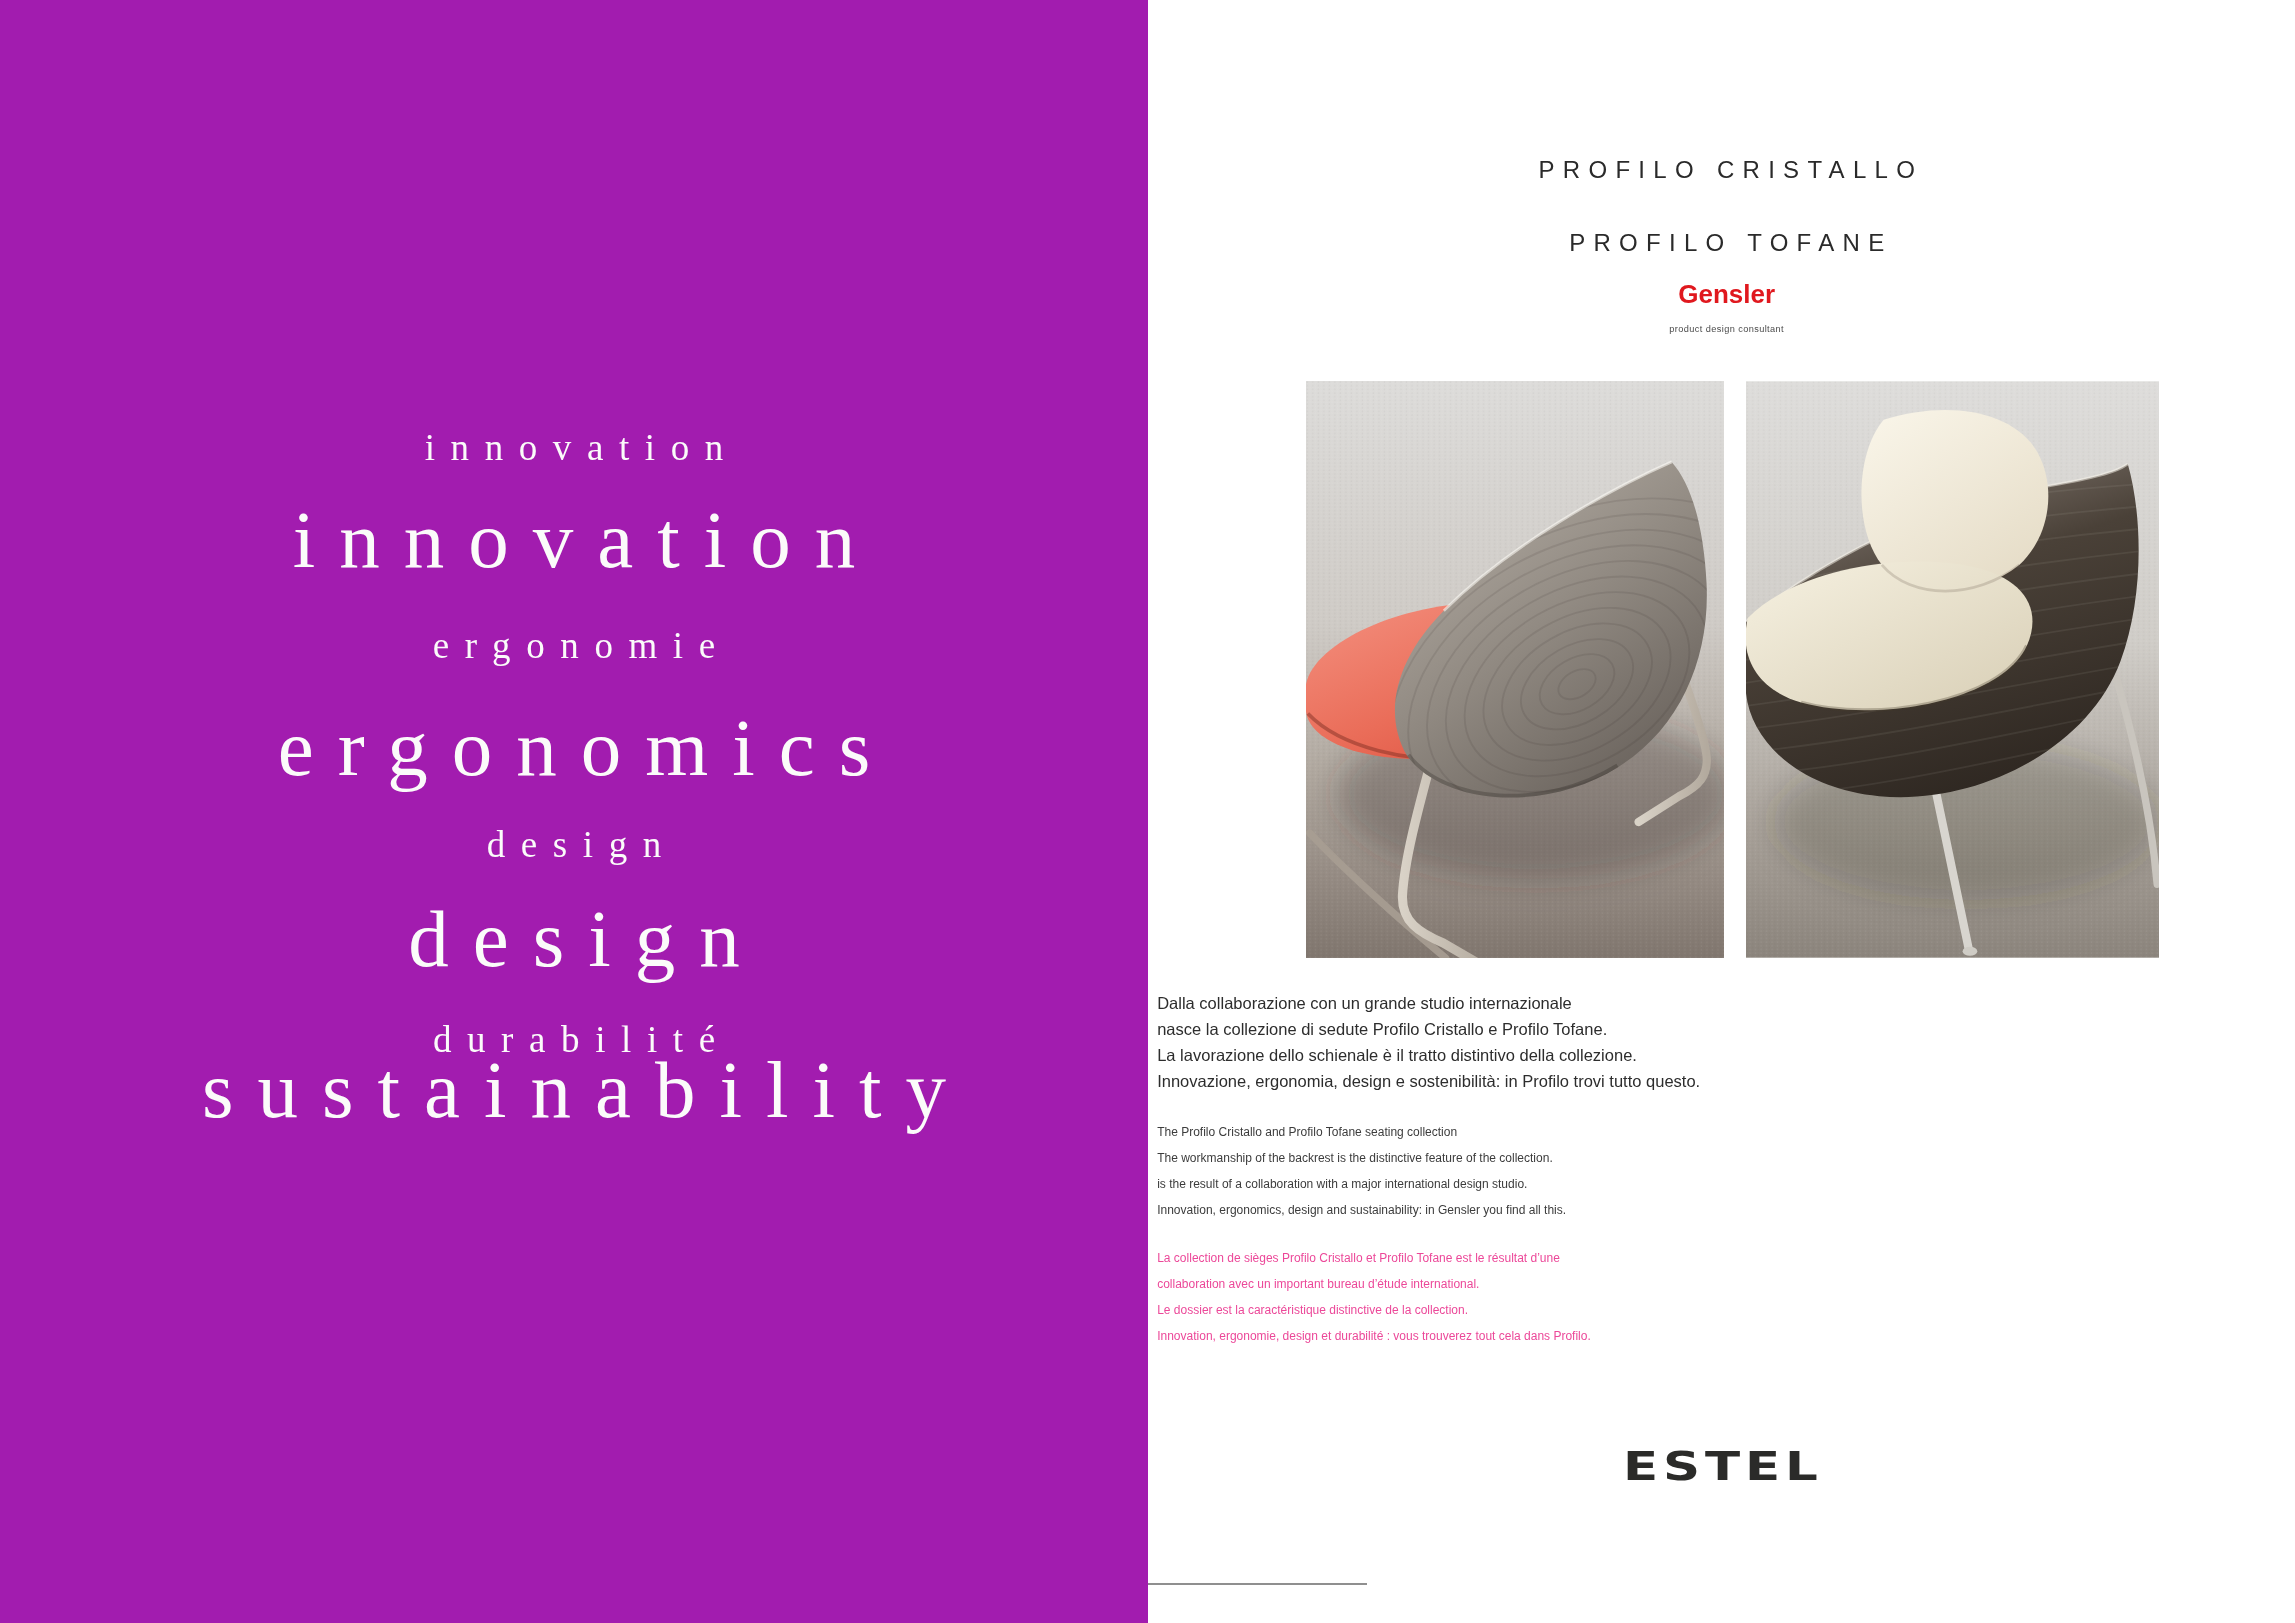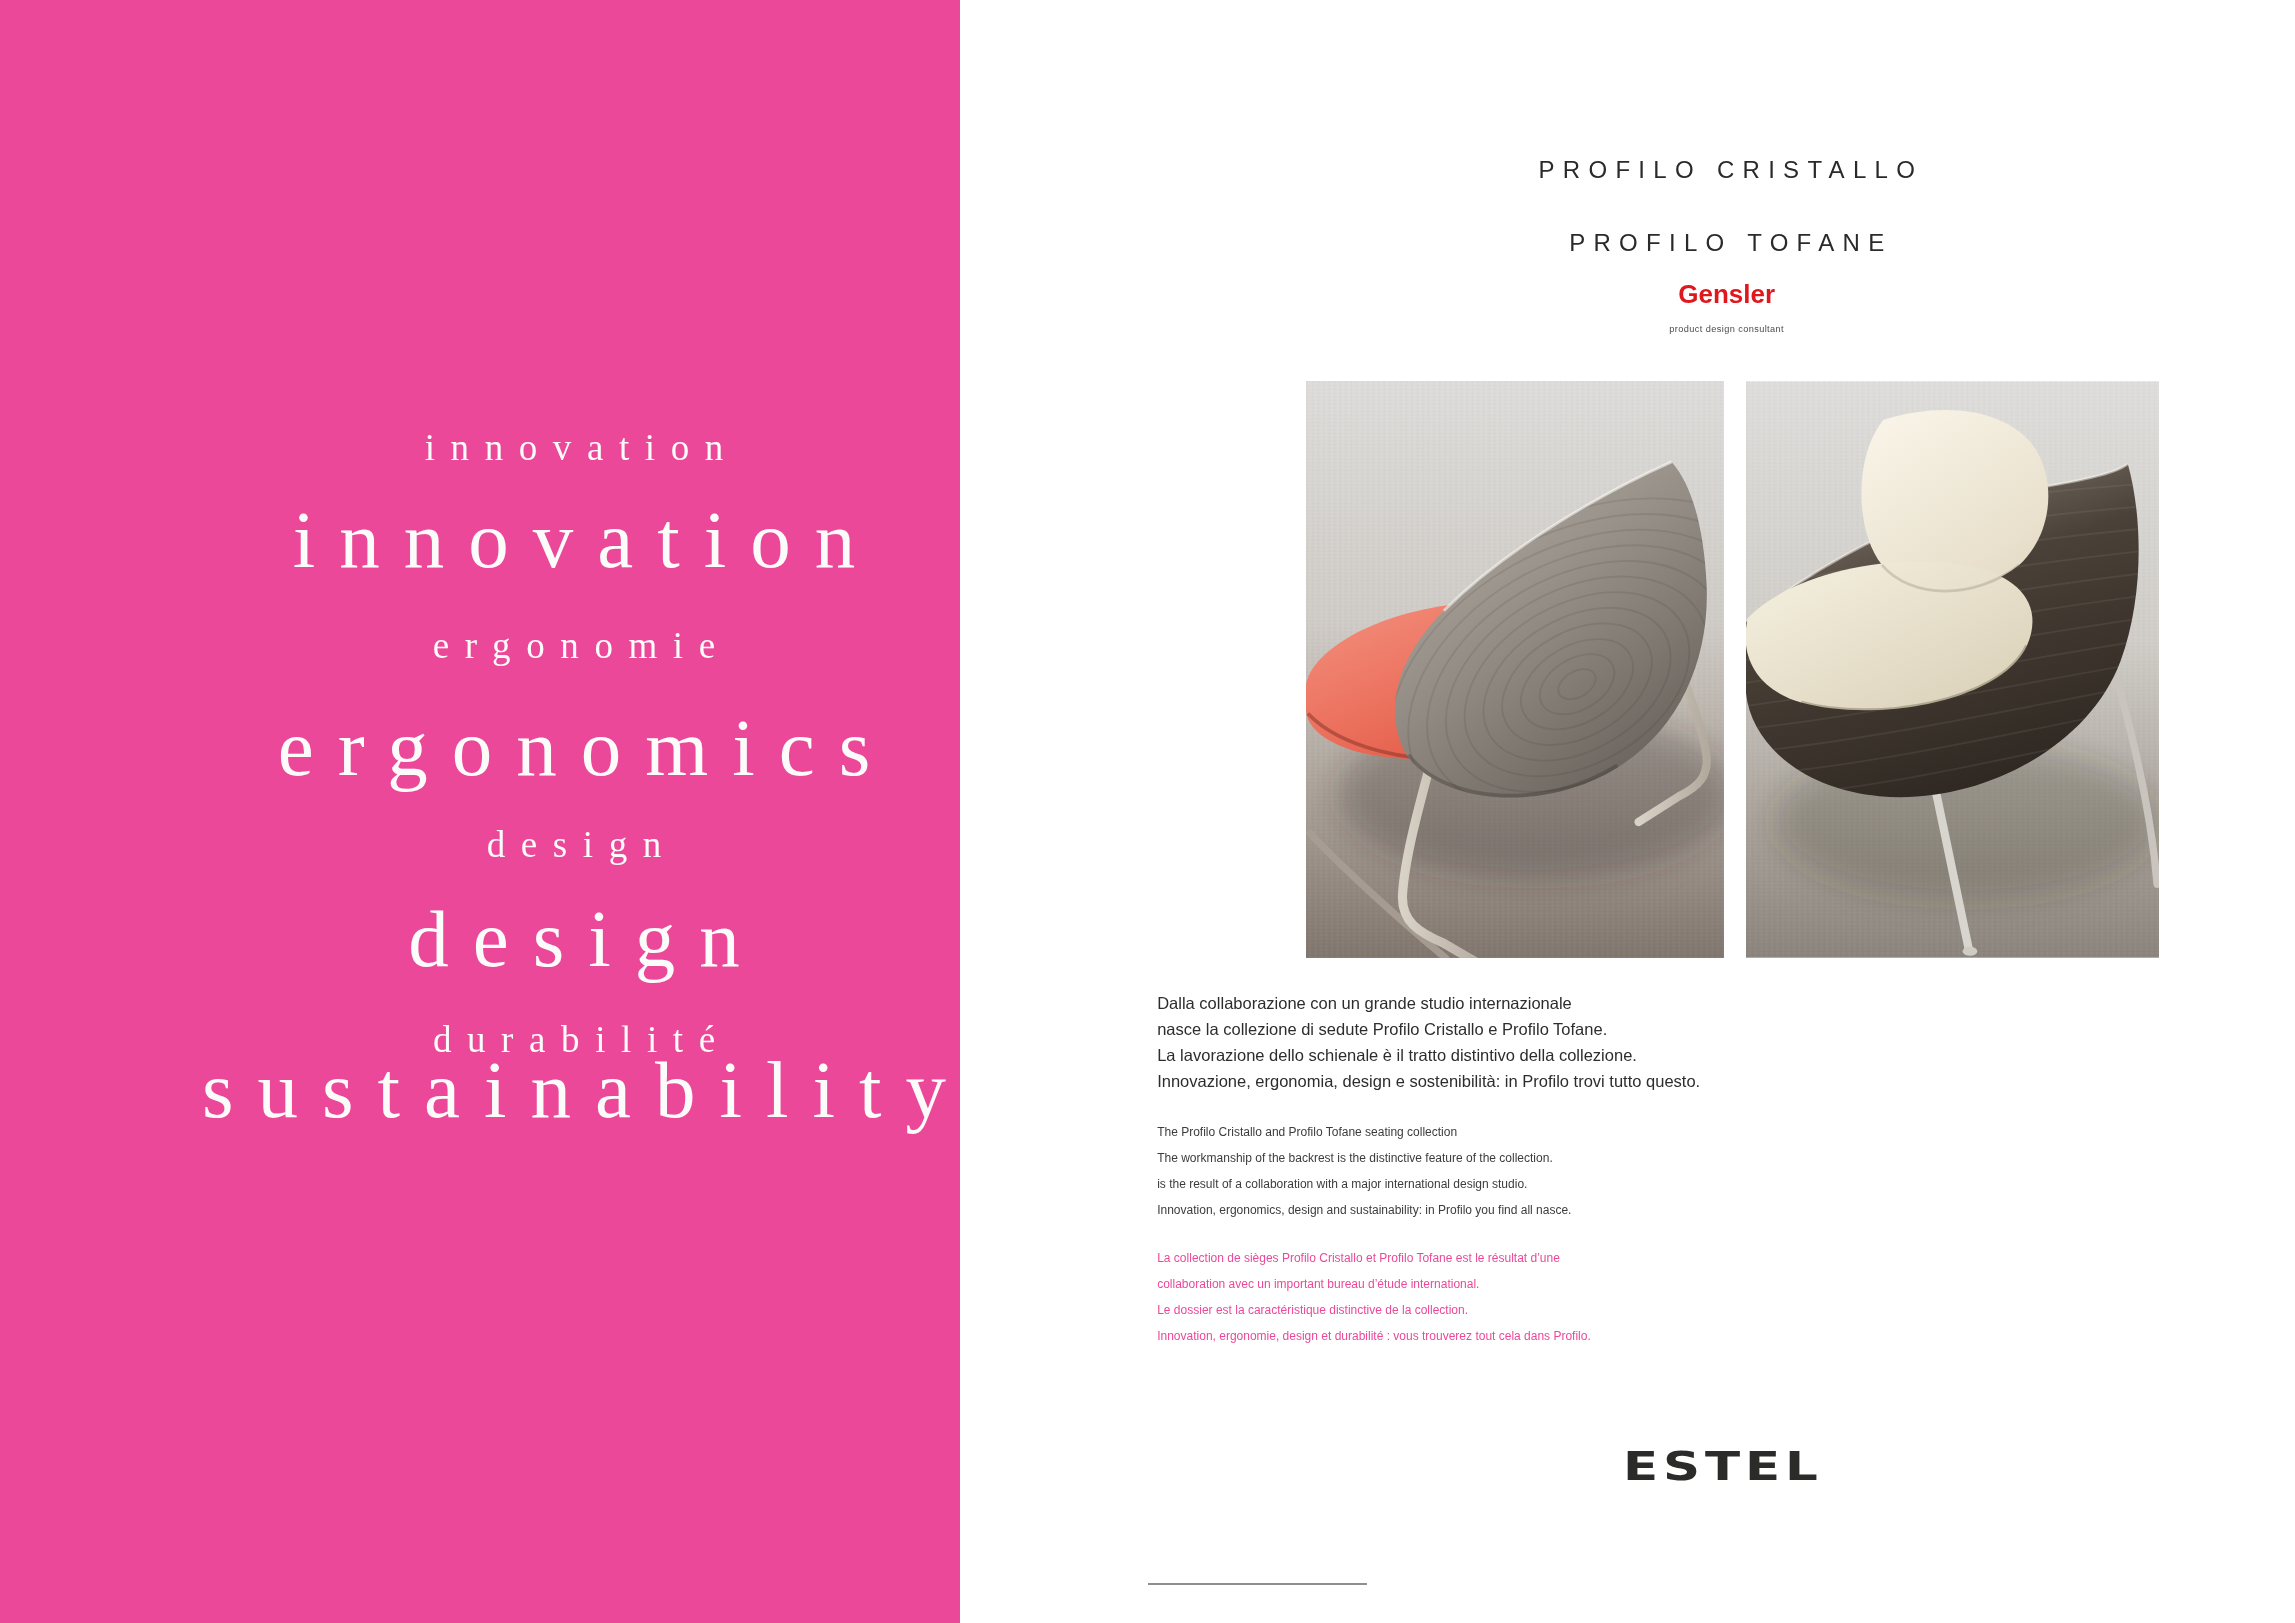--- a/index.html
+++ b/index.html
@@ -1,21 +1,21 @@
 <!DOCTYPE html>
 <html style="font-size:14.7px"><head>
 <meta charset="utf-8">
 <style>
   html,body{margin:0;padding:0;background:#ffffff;}
   body{width:2296px;height:1624px;position:relative;overflow:hidden;
        font-family:"Liberation Sans",sans-serif;}
   .canvas{position:absolute;inset:0;}
 
   
-  .left-panel{position:absolute;left:0;top:0;width:960px;height:1624px;background:#ec4899;}
+  .left-panel{position:absolute;left:0;top:0;width:1148px;height:1624px;background:#a21caf;}
   .word{position:absolute;left:0;width:1148px;text-align:center;color:#fbfbfa;
         font-family:"Liberation Serif","DejaVu Serif",serif;line-height:1;white-space:nowrap;}
   .word.small{font-size:37px;letter-spacing:15.6px;padding-left:15.6px;box-sizing:border-box;}
   .word.large{font-size:81px;letter-spacing:24px;padding-left:24px;box-sizing:border-box;}
   .w0{top:429px;} .w1{top:500px;} .w2{top:627px;} .w3{top:708px;}
   .w4{top:826px;} .w5{top:899px;} .w6{top:1021px;} .w7{top:1050px;}
 
   
   .right-page{position:absolute;left:1148px;top:0;width:1148px;height:1383px;background:#ffffff;}
 
@@ -212,21 +212,21 @@
       <span class="line">Dalla collaborazione con un grande studio internazionale</span>
       <span class="line">nasce la collezione di sedute Profilo Cristallo e Profilo Tofane.</span>
       <span class="line">La lavorazione dello schienale è il tratto distintivo della collezione.</span>
       <span class="line">Innovazione, ergonomia, design e sostenibilità: in Profilo trovi tutto questo.</span>
     </div>
 
     <div class="para para-en">
       <span class="line">The Profilo Cristallo and Profilo Tofane seating collection</span>
       <span class="line">The workmanship of the backrest is the distinctive feature of the collection.</span>
       <span class="line">is the result of a collaboration with a major international design studio.</span>
-      <span class="line">Innovation, ergonomics, design and sustainability: in Profilo you find all nasce.</span>
+      <span class="line">Innovation, ergonomics, design and sustainability: in Gensler you find all this.</span>
     </div>
 
     <div class="para para-fr">
       <span class="line">La collection de sièges Profilo Cristallo et Profilo Tofane est le résultat d’une</span>
       <span class="line">collaboration avec un important bureau d’étude international.</span>
       <span class="line">Le dossier est la caractéristique distinctive de la collection.</span>
       <span class="line">Innovation, ergonomie, design et durabilité : vous trouverez tout cela dans Profilo.</span>
     </div>
 
     <div class="estel">ESTEL</div>

